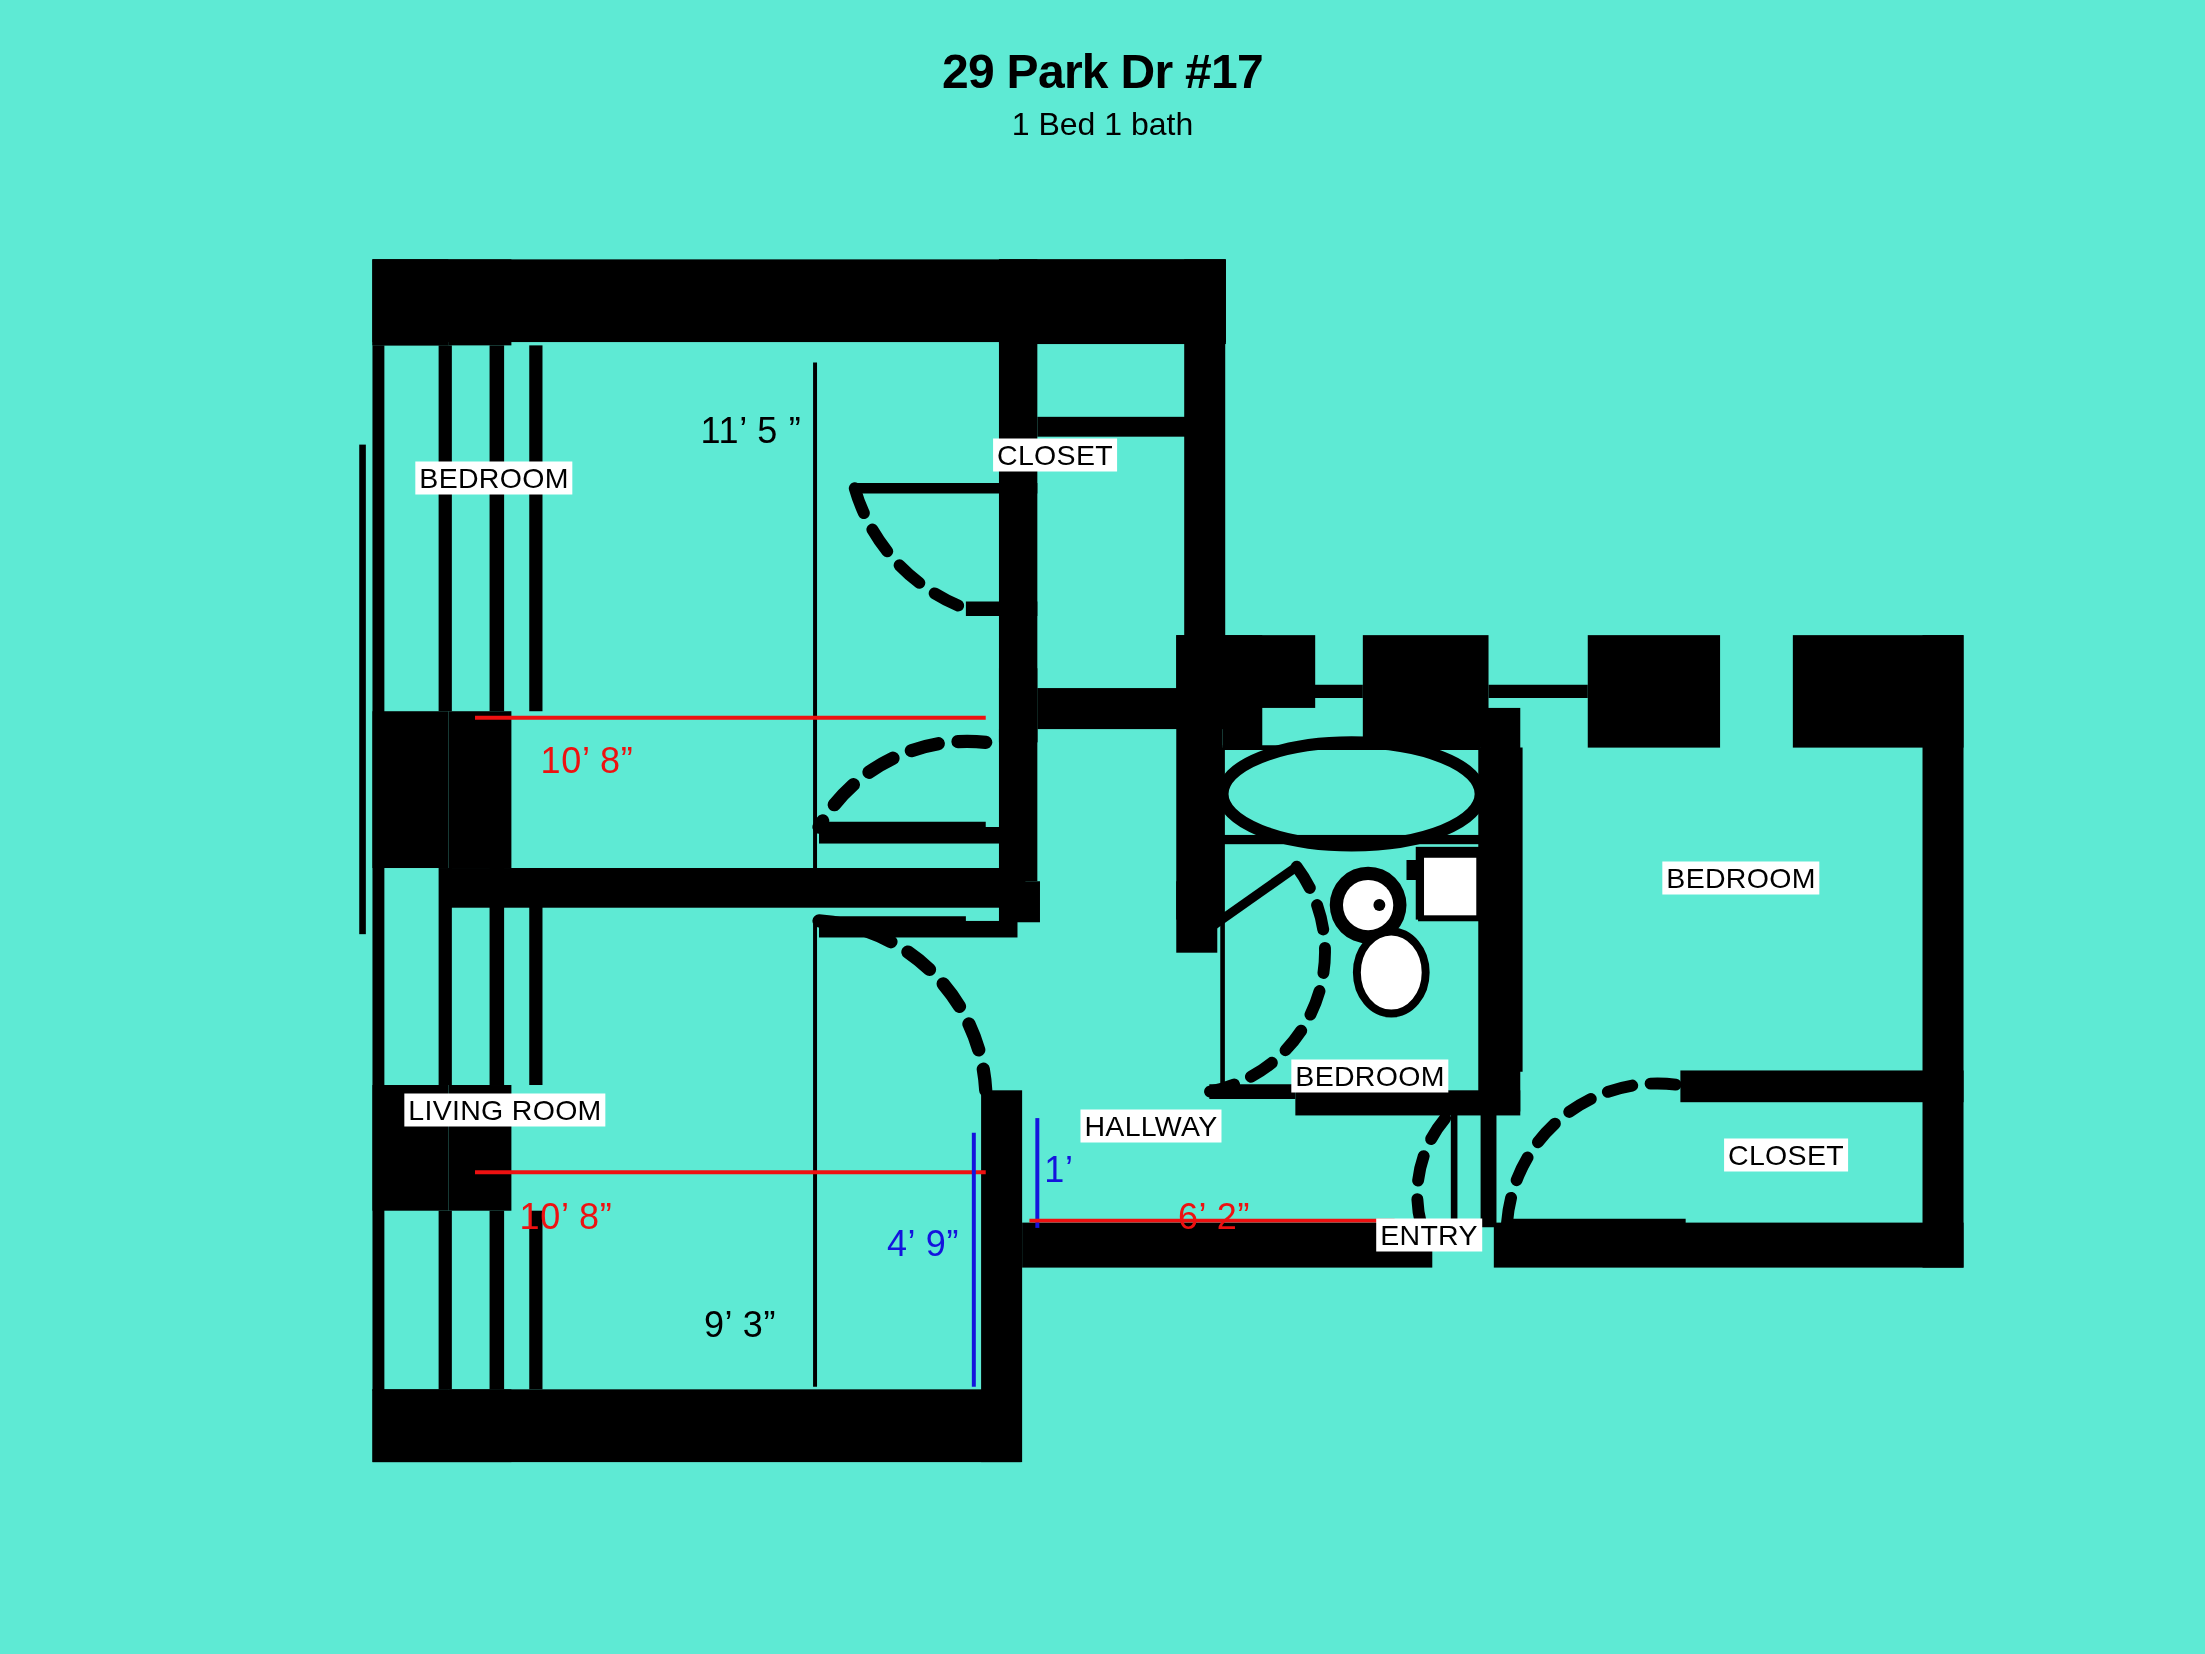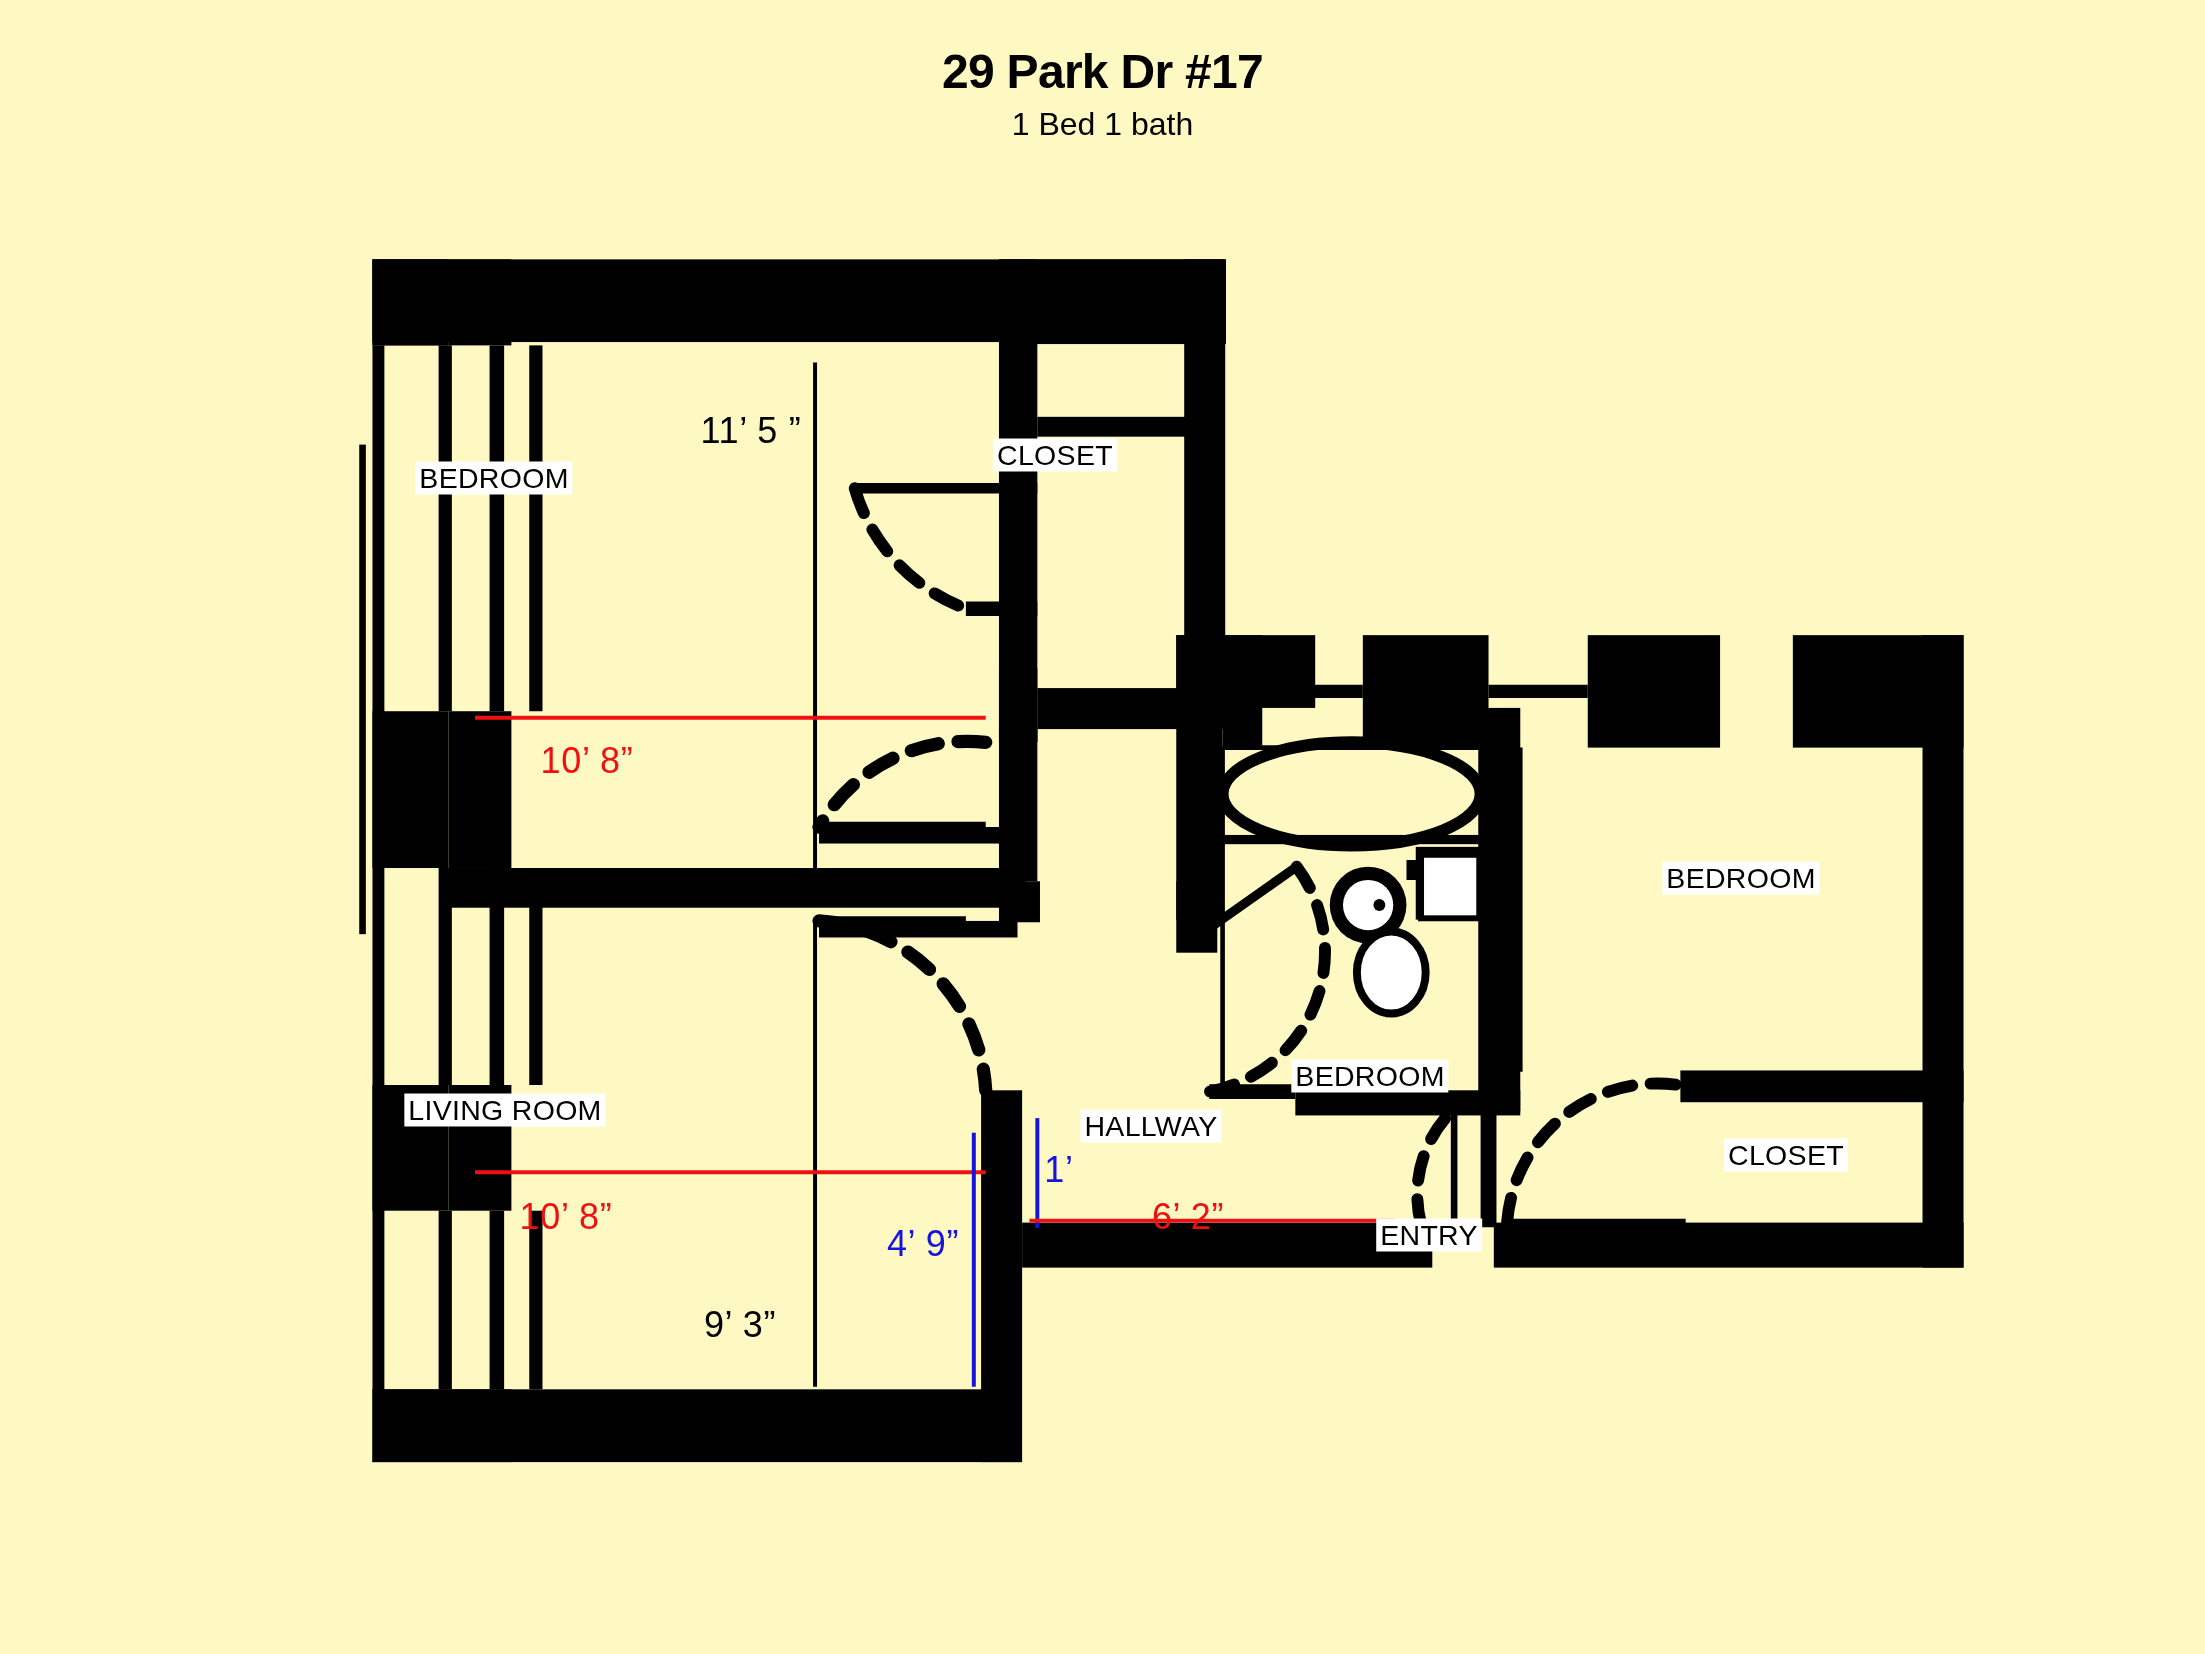--- a/index.html
+++ b/index.html
@@ -11,21 +11,21 @@
     width: 2205px;
     height: 1654px;
     font-family: "Liberation Sans", sans-serif;
     overflow: hidden;
     position: relative;
   }
   #page {
     position: relative;
     width: 2205px;
     height: 1654px;
-    background: #fef9c3;
+    background: #5eead4;
   }
 
   
   .title-block {
     position: absolute;
     left: 0;
     top: 48px;
     width: 2205px;
     text-align: center;
   }
@@ -244,16 +244,16 @@
   <div class="room-label" style="left:1429px; top:1235px;">ENTRY</div>
   <div class="room-label" style="left:1741px; top:878px;">BEDROOM</div>
   <div class="room-label" style="left:1786px; top:1155px;">CLOSET</div>
 
   <div class="dim black" style="left:751px; top:431px;">11’ 5 ”</div>
   <div class="dim red" style="left:587px;  top:741px;">10’ 8”</div>
   <div class="dim red" style="left:566px;  top:1197px;">10’ 8”</div>
   <div class="dim black" style="left:740px; top:1325px;">9’ 3”</div>
   <div class="dim blue" style="left:923px; top:1244px;">4’ 9”</div>
   <div class="dim blue" style="left:1059px; top:1170px;">1’</div>
-  <div class="dim red" style="left:1188px; top:1197px;text-align:center;">6’ 2”</div>
+  <div class="dim red" style="left:1214px; top:1197px;text-align:center;">6’ 2”</div>
 
 </div>
 
 
 </body></html>

